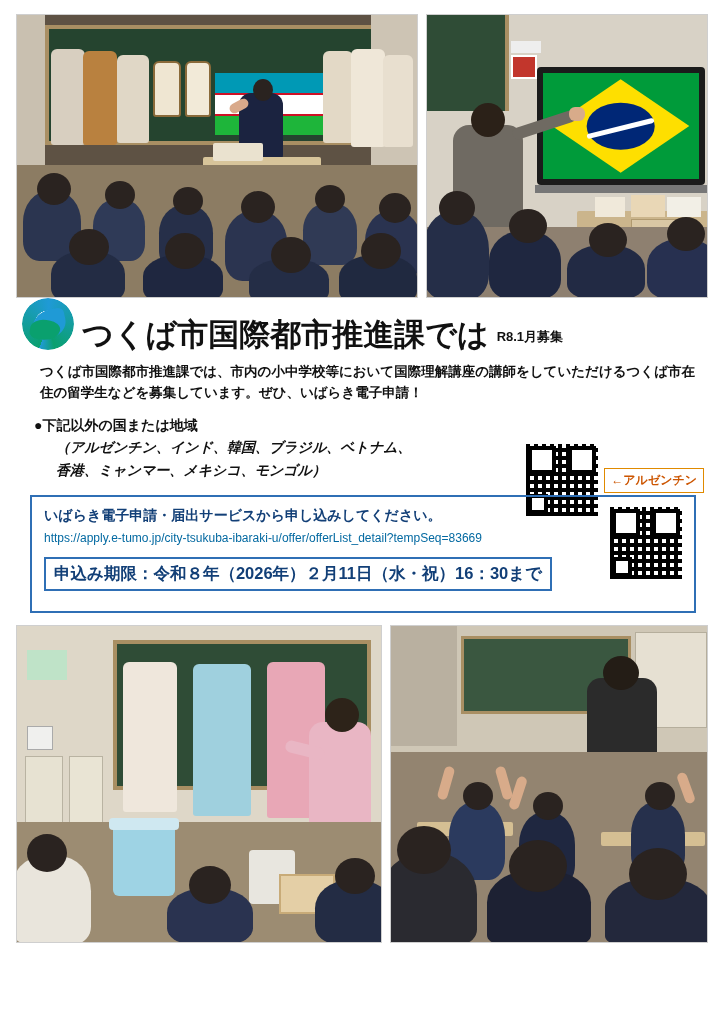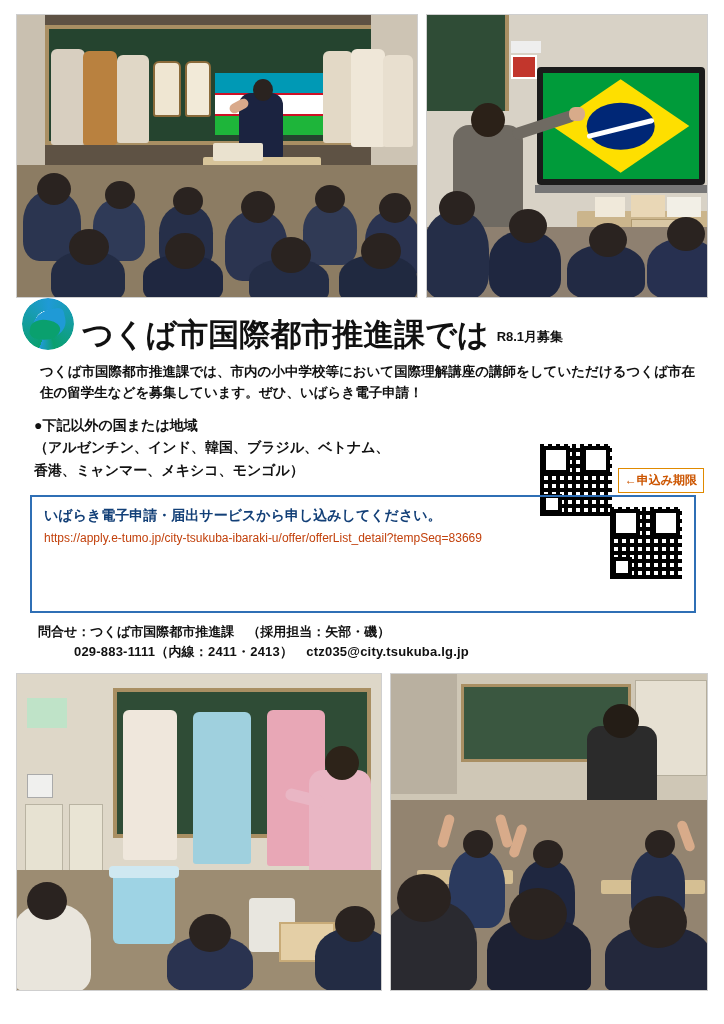--- a/index.html
+++ b/index.html
@@ -81,21 +81,21 @@
     transform: rotate(8deg);
   }
   .main-title { font-size: 31px; font-weight: 800; letter-spacing: 0px; line-height: 1; }
   .title-sup { font-size: 13px; font-weight: 800; padding-bottom: 4px; }
 
   .body-text {
     margin: 12px 8px 0 24px;
     font-size: 13.5px; line-height: 1.55; font-weight: 700;
   }
   .bullet { margin: 10px 0 0 18px; font-size: 14px; font-weight: 700; line-height: 1.6; }
-  .bullet .indent { display:block; margin-left: 0; font-weight: 700; }
+  .bullet .indent { display:block; margin-left: 22px; font-weight: 700; font-style: italic; }
   .bullet2 { margin: 14px 0 0 18px; font-size: 14px; font-weight: 700; }
 
   
   .qr-float { position: absolute; right: 20px; top: 444px; display:flex; align-items:center; gap:6px; }
   .qr {
     width: 72px; height: 72px;
     background-color:#fff;
     background-image:
       repeating-linear-gradient(90deg,#000 0 4px,transparent 4px 8px),
       repeating-linear-gradient(0deg,#000 0 4px,transparent 4px 8px);
@@ -117,21 +117,21 @@
 
   
   .apply-box {
     margin: 14px 12px 8px 14px;
     border: 2px solid #2f6fb5;
     padding: 10px 12px 0 12px;
     position: relative;
     min-height: 118px;
   }
   .apply-line1 { font-size: 14px; font-weight: 700; color:#123f77; }
-  .apply-url { font-size: 12px; margin-top: 6px; color:#c2410c; font-family:"Liberation Sans", sans-serif; }
+  .apply-url { font-size: 12px; margin-top: 6px; color:#0369a1; font-family:"Liberation Sans", sans-serif; }
   .deadline {
     margin-top: 12px;
     display:inline-block;
     border: 2px solid #2f6fb5;
     padding: 4px 8px;
     font-size: 16.5px; font-weight: 800; color:#123f77;
   }
   .apply-qr { position:absolute; right: 12px; top: 10px; }
 
   .contact { margin: 10px 0 0 22px; font-size: 13px; font-weight:700; }
@@ -264,35 +264,32 @@
     <span>●下記以外の国または地域</span>
     <span class="indent">（アルゼンチン、インド、韓国、ブラジル、ベトナム、</span>
     <span class="indent">香港、ミャンマー、メキシコ、モンゴル）</span>
   </div>
 
 
   <div class="qr-float">
     <div class="qr">
         <span class="eye3"></span>
       </div>
-    <div class="qr-note">←申込み期限</div>
+    <div class="qr-note">←アルゼンチン</div>
   </div>
 
   <div class="apply-box">
     <div class="apply-line1">いばらき電子申請・届出サービスから申し込みしてください。</div>
     <div class="apply-url">https://apply.e-tumo.jp/city-tsukuba-ibaraki-u/offer/offerList_detail?tempSeq=83669</div>
+    <div class="deadline">申込み期限：令和８年（2026年）２月11日（水・祝）16：30まで</div>
     <div class="qr apply-qr">
         <span class="eye3"></span>
       </div>
   </div>
 
-  <div class="contact">
-    <span>問合せ：つくば市国際都市推進課　（採用担当：矢部・磯）</span>
-    <span class="l2">029-883-1111（内線：2411・2413）　ctz035@city.tsukuba.lg.jp</span>
-  </div>
 
   <div class="photo-row bottom">
 
     <div class="photo ph-bl">
       <div class="scene">
         <div class="wall" style="inset:0;background:#ded7c8;"></div>
         <div class="board" style="left:96px;top:14px;width:258px;height:150px;background:#2f4c36;border:4px solid #a98f63;"></div>
 
         <div style="position:absolute;left:10px;top:24px;width:40px;height:30px;background:#bfe3c8;"></div>
         <div style="position:absolute;left:10px;top:100px;width:26px;height:24px;background:#f0f0ee;border:1px solid #aaa;"></div>

